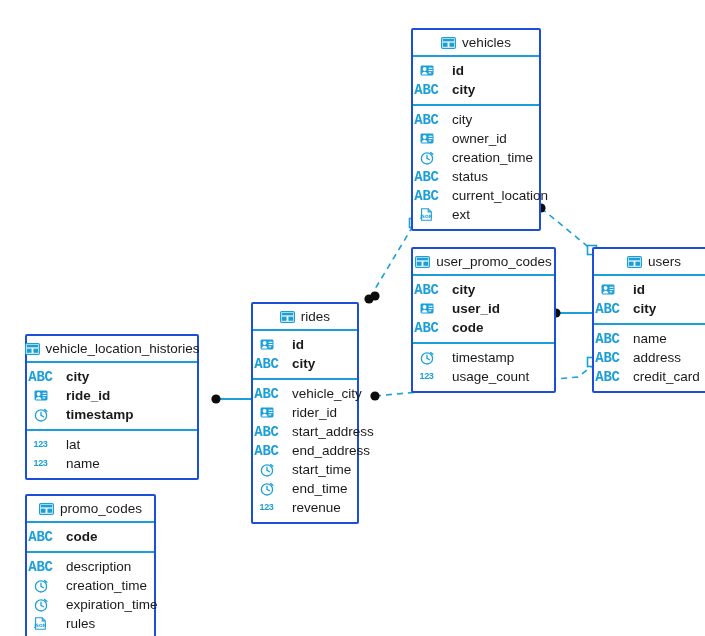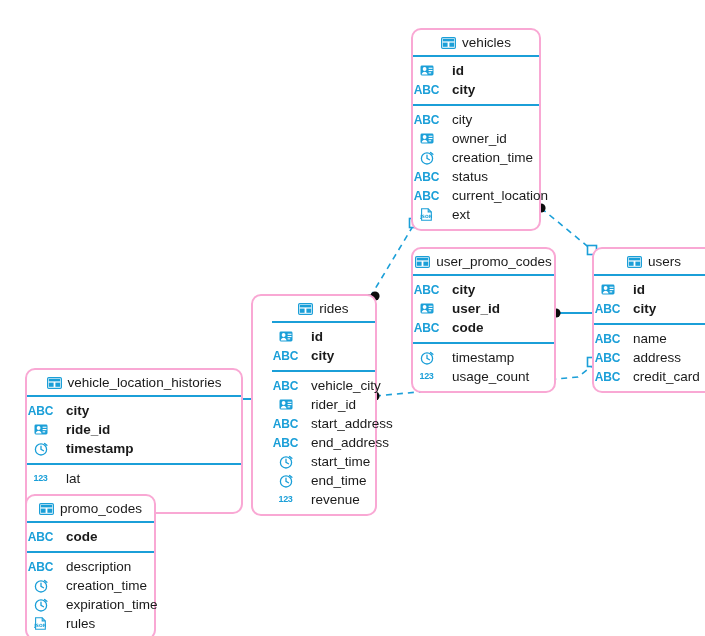--- a/index.html
+++ b/index.html
@@ -10,22 +10,22 @@
     overflow:hidden;
     position:relative;
   }
   #canvas{position:absolute;inset:0;width:705px;height:636px;}
   svg.links{position:absolute;left:0;top:0;width:705px;height:636px;pointer-events:none;}
 
   .table{
     position:absolute;
     box-sizing:border-box;
     background:#ffffff;
-    border:2px solid #f9a8d4;
-    border-radius:10px;
+    border:2px solid #1d4ed8;
+    border-radius:2px;
     z-index:2;
   }
   .t-title{
     display:flex;align-items:center;justify-content:center;
     gap:6px;
     height:25px;
     border-bottom:2px solid #1B9FD8;
     font-size:13.5px;
     color:#1a1a1a;
     padding:0 6px;
@@ -45,23 +45,23 @@
   .row.pk{font-weight:bold;}
 
   
   .ico{
     flex:0 0 auto;
     width:15px;height:15px;
     display:inline-flex;align-items:center;justify-content:center;
   }
   .ico svg{display:block;}
   .ico-abc{
-    font-size:12px;font-weight:bold;color:#1B9FD8;
+    font-size:14px;font-weight:bold;color:#1B9FD8;
     letter-spacing:-0.2px;
-    font-family:Liberation Sans, sans-serif;
+    font-family:Liberation Mono, monospace;
     line-height:1;
   }
   .ico-num{
     font-size:9px;font-weight:bold;color:#1B9FD8;
     letter-spacing:-0.3px;
     font-family:"Liberation Sans", sans-serif;
     line-height:1;
   }
 </style>
 </head>
@@ -277,21 +277,21 @@
         <span class="ico ico-abc">ABC</span>
         <span>address</span>
       </div>
       <div class="row">
         <span class="ico ico-abc">ABC</span>
         <span>credit_card</span>
       </div>
     </div>
   </div>
 
-  <div class="table" style="left:251px;top:294px;width:126px;padding-left:19px;">
+  <div class="table" style="left:251px;top:302px;width:108px;">
     <div class="t-title">
       <span class="ico">
         <svg width="15" height="12" viewBox="0 0 15 12">
           <rect x="0.6" y="0.6" width="13.8" height="10.8" rx="1.2" fill="#ffffff" stroke="#1B9FD8" stroke-width="1.2"></rect>
           <rect x="1.8" y="1.8" width="11.4" height="2.6" fill="#1B9FD8"></rect>
           <rect x="1.8" y="5.6" width="4.8" height="4.2" fill="#1B9FD8"></rect>
           <rect x="8.4" y="5.6" width="4.8" height="4.2" fill="#1B9FD8"></rect>
         </svg>
       </span>
       <span>rides</span>
@@ -361,21 +361,21 @@
         </span>
         <span>end_time</span>
       </div>
       <div class="row">
         <span class="ico ico-num">123</span>
         <span>revenue</span>
       </div>
     </div>
   </div>
 
-  <div class="table" style="left:25px;top:334px;width:218px;margin-top:34px;">
+  <div class="table" style="left:25px;top:334px;width:174px;">
     <div class="t-title">
       <span class="ico">
         <svg width="15" height="12" viewBox="0 0 15 12">
           <rect x="0.6" y="0.6" width="13.8" height="10.8" rx="1.2" fill="#ffffff" stroke="#1B9FD8" stroke-width="1.2"></rect>
           <rect x="1.8" y="1.8" width="11.4" height="2.6" fill="#1B9FD8"></rect>
           <rect x="1.8" y="5.6" width="4.8" height="4.2" fill="#1B9FD8"></rect>
           <rect x="8.4" y="5.6" width="4.8" height="4.2" fill="#1B9FD8"></rect>
         </svg>
       </span>
       <span>vehicle_location_histories</span>

